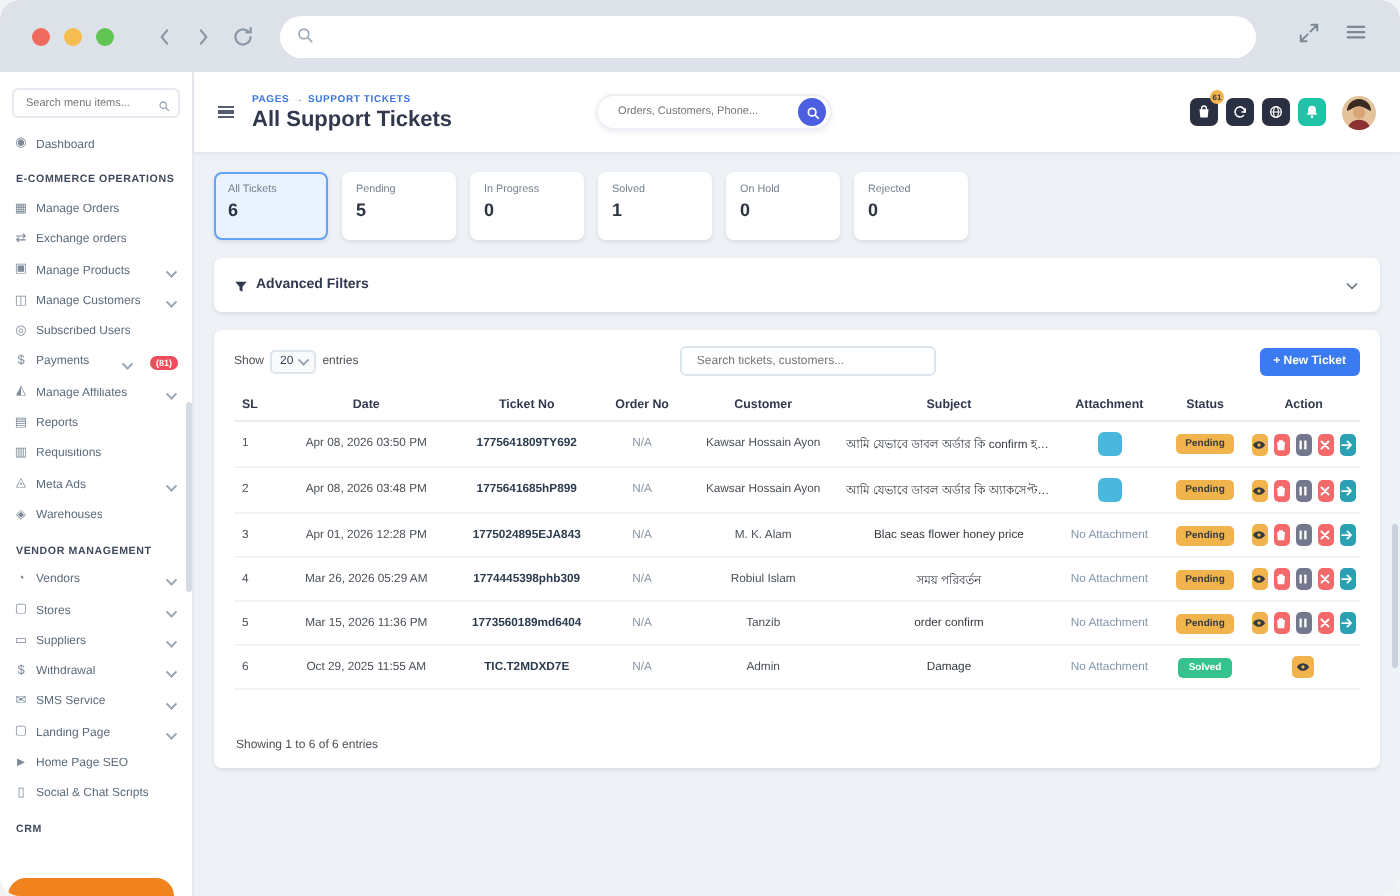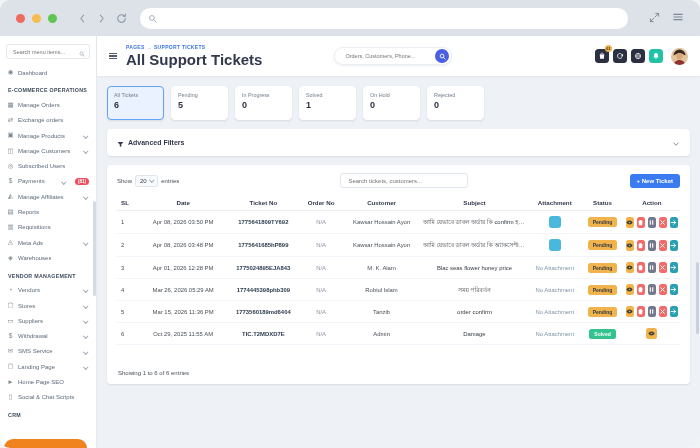--- a/index.html
+++ b/index.html
@@ -34,21 +34,21 @@
   .support-pill{position:absolute;left:4px;right:9px;bottom:-9px;height:18px;border-radius:9px;background:#f0831d;}
   .side-scroll{position:absolute;right:0;top:165px;width:3px;height:95px;background:#d4dbe3;border-radius:2px;}
 
   
   .main{flex:1;display:flex;flex-direction:column;min-width:0;}
   .topbar{height:40px;background:#fff;display:flex;align-items:center;padding:0 12px;box-shadow:0 1px 2px rgba(15,34,58,.06);position:relative;z-index:2;}
   .hamb{display:flex;flex-direction:column;gap:1.5px;margin-right:9px;cursor:pointer;}
   .hamb i{display:block;width:8px;height:1.2px;background:#555e6d;}
   .bc{font-size:5px;font-weight:bold;color:#3b76e1;letter-spacing:.3px;}
   .bc .sep{color:#8a97a6;margin:0 2px;}
-  .ptitle{font-size:15px;font-weight:bold;color:#32394e;margin-top:1px;}
+  .ptitle{font-size:11px;font-weight:bold;color:#32394e;margin-top:1px;}
   .hsearch{margin-left:72px;width:118px;height:18px;background:#fff;border:1px solid #eceff4;box-shadow:0 1px 3px rgba(15,34,58,.08);border-radius:10px;display:flex;align-items:center;padding:2px 2px 2px 8px;}
   .hsearch input{border:none;outline:none;flex:1;font-size:5.5px;color:#556;background:transparent;min-width:0;}
   .hsearch .go{width:14px;height:14px;border-radius:50%;background:#4c5fe0;color:#fff;display:flex;align-items:center;justify-content:center;flex-shrink:0;cursor:pointer;}
   .topicons{margin-left:auto;display:flex;align-items:center;gap:4px;}
   .tibtn{width:14px;height:14px;border-radius:3.5px;background:#2a3042;color:#fff;display:flex;align-items:center;justify-content:center;position:relative;cursor:pointer;}
   .tibtn.teal{background:#20c3a7;}
   .tibadge{position:absolute;top:-4px;right:-3px;background:#f1b44c;color:#343a40;font-size:4px;font-weight:bold;border-radius:50%;width:7px;height:7px;display:flex;align-items:center;justify-content:center;}
   .avatar{width:17px;height:17px;border-radius:50%;overflow:hidden;margin-left:4px;cursor:pointer;background:#e9d2b8;}
 
   .content{flex:1;padding:10px 10px 0 10px;overflow:hidden;}

